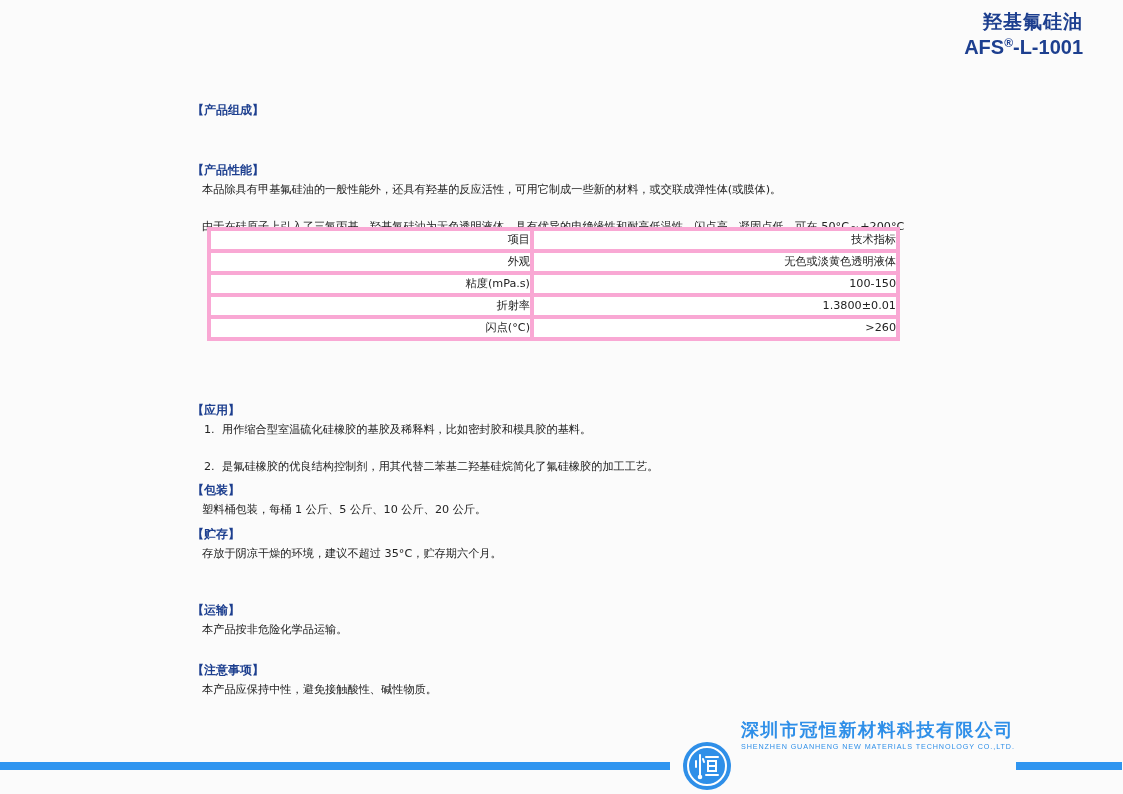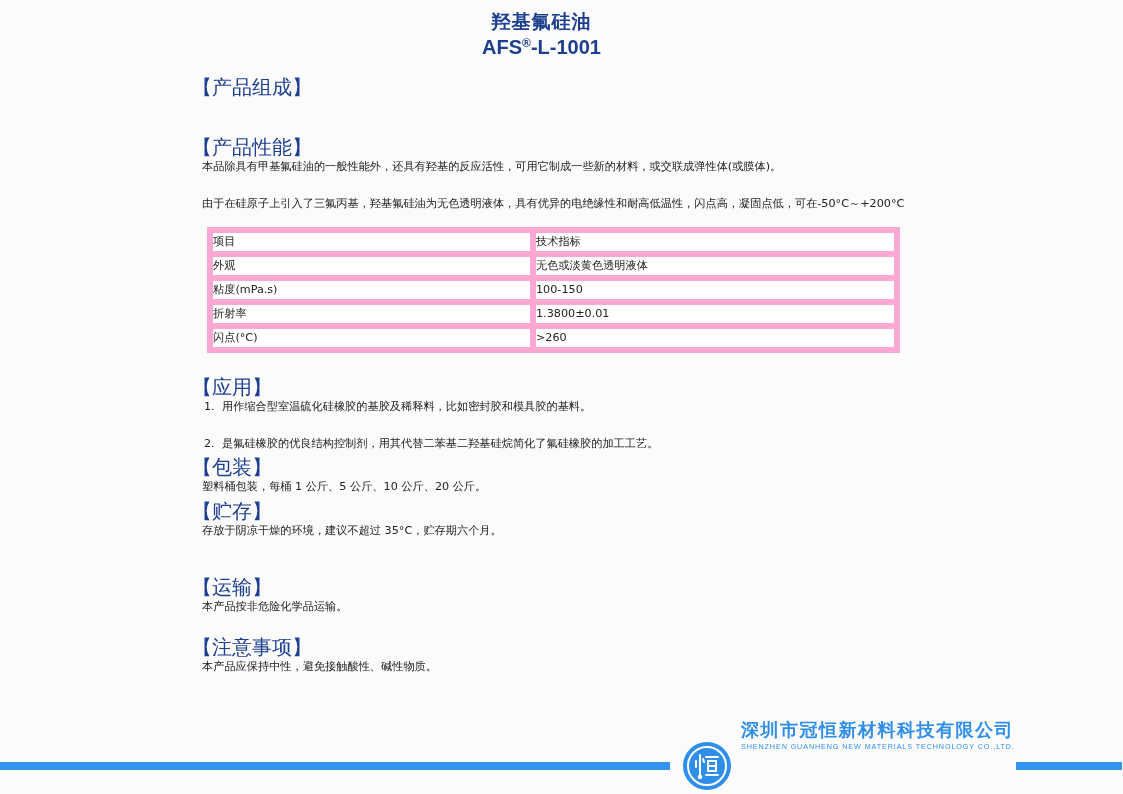--- a/index.html
+++ b/index.html
@@ -5,43 +5,43 @@
     * { margin: 0; padding: 0; box-sizing: border-box; }
     html, body { width: 1123px; height: 794px; overflow: hidden; }
     body {
       background: #fbfbfb;
       font-family: "DejaVu Sans", "Liberation Sans", sans-serif;
       color: #222;
       position: relative;
     }
     .title-block {
       position: absolute; left: 0; top: 10px; width: 1083px;
-      text-align: center; color: #1d3f8f; font-weight: bold;
+      text-align: right; color: #1d3f8f; font-weight: bold;
     }
     .title-cn { font-size: 19px; line-height: 22px; letter-spacing: 1px; }
     .title-en { font-size: 20px; line-height: 22px; font-family: "Liberation Sans", sans-serif; }
     .title-en sup { font-size: 12px; vertical-align: 7px; }
 
     .section { position: absolute; left: 192px; }
     .sec-head {
-      color: #1d3f8f; font-weight: normal; font-size: 20px; line-height: 18px;
+      color: #1d3f8f; font-weight: bold; font-size: 12px; line-height: 18px; margin-top: 23px;
     }
     .sec-body {
       font-size: 11.2px; line-height: 20.5px; color: #222;
       padding-left: 10px; white-space: nowrap; margin-top: 16px;
     }
     .sec-body .num { display: inline-block; width: 18px; }
 
     table.spec {
       position: absolute; left: 207px; top: 227px;
       border-collapse: collapse; width: 693px;
       font-size: 11.2px; color: #222; background: #fff;
     }
     table.spec td {
-      border: 6px solid #f9a8d4; height: 19.5px; text-align: left;
+      border: 4px solid #f9a8d4; height: 19.5px; text-align: right;
       padding: 0; line-height: 18px;
     }
     table.spec td.c1 { width: 323px; }
 
     .footer-bar { position: absolute; height: 8px; background: #2f95f0; top: 762px; }
     .logo-circle {
       position: absolute; left: 683px; top: 742px; width: 48px; height: 48px;
       border-radius: 50%; background: #2f8fe8; display: flex;
       align-items: center; justify-content: center;
     }

